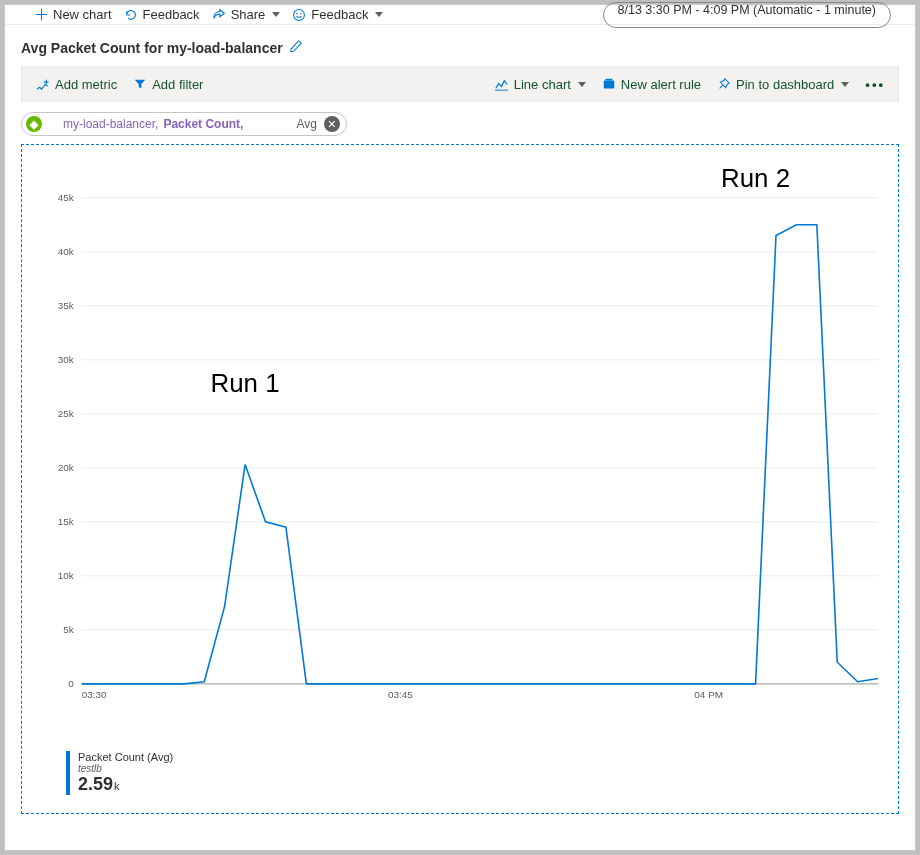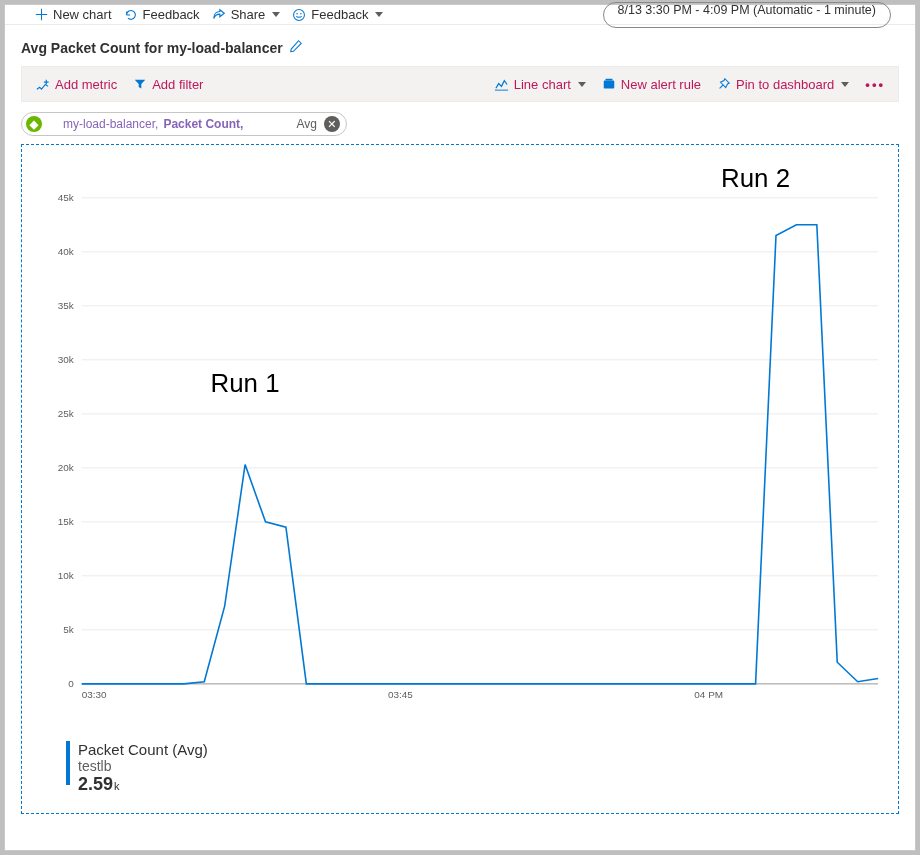--- a/index.html
+++ b/index.html
@@ -68,21 +68,21 @@
     padding: 0 6px;
     gap: 2px;
   }
   .toolbar .tbtn {
     display: inline-flex;
     align-items: center;
     gap: 5px;
     height: 30px;
     padding: 0 7px;
     cursor: pointer;
-    color: #be185d;
+    color: #14532d;
     text-align: right;
   }
   .toolbar .tbtn .ico { color: #0078d4; }
   .toolbar .spacer { flex: 1; }
   .chip-row {
     margin-top: 10px;
     margin-bottom: 8px;
   }
   .chip {
     display: inline-flex;
@@ -122,22 +122,22 @@
   .anno { font-size: 26px; fill: #000; font-family: "Segoe UI", sans-serif; }
   .legend {
     position: absolute;
     left: 44px;
     bottom: 18px;
     display: flex;
     align-items: flex-start;
     gap: 8px;
   }
   .legend .bar { width: 4px; height: 44px; background: #0078d4; }
-  .legend .txt .l1 { font-size: 15px; color:#323130; }
-  .legend .txt .l2 { font-size: 14px; color:#605e5c; }
+  .legend .txt .l1 { font-size: 11px; color:#323130; }
+  .legend .txt .l2 { font-size: 10px; color:#605e5c;font-style:italic; }
   .legend .txt .l3 { font-size: 18px; font-weight: 600; color:#323130; }
   .legend .txt .l3 .unit { font-size: 11px; font-weight: 400; margin-left:1px; }
   .chev {
     display:inline-block;
     border-left: 4.5px solid transparent;
     border-right: 4.5px solid transparent;
     border-top: 5px solid #605e5c;
     margin-left: 2px;
   }
   .ico svg { display:block; }

